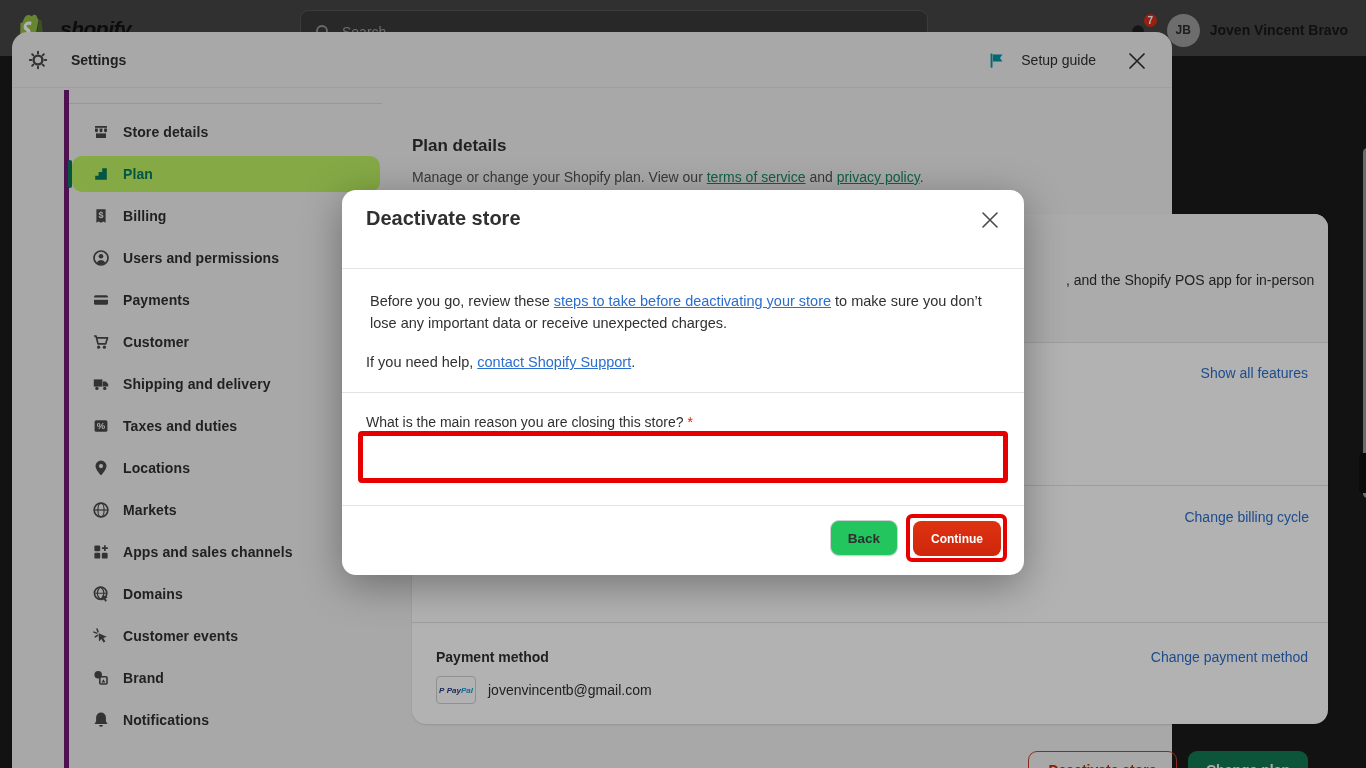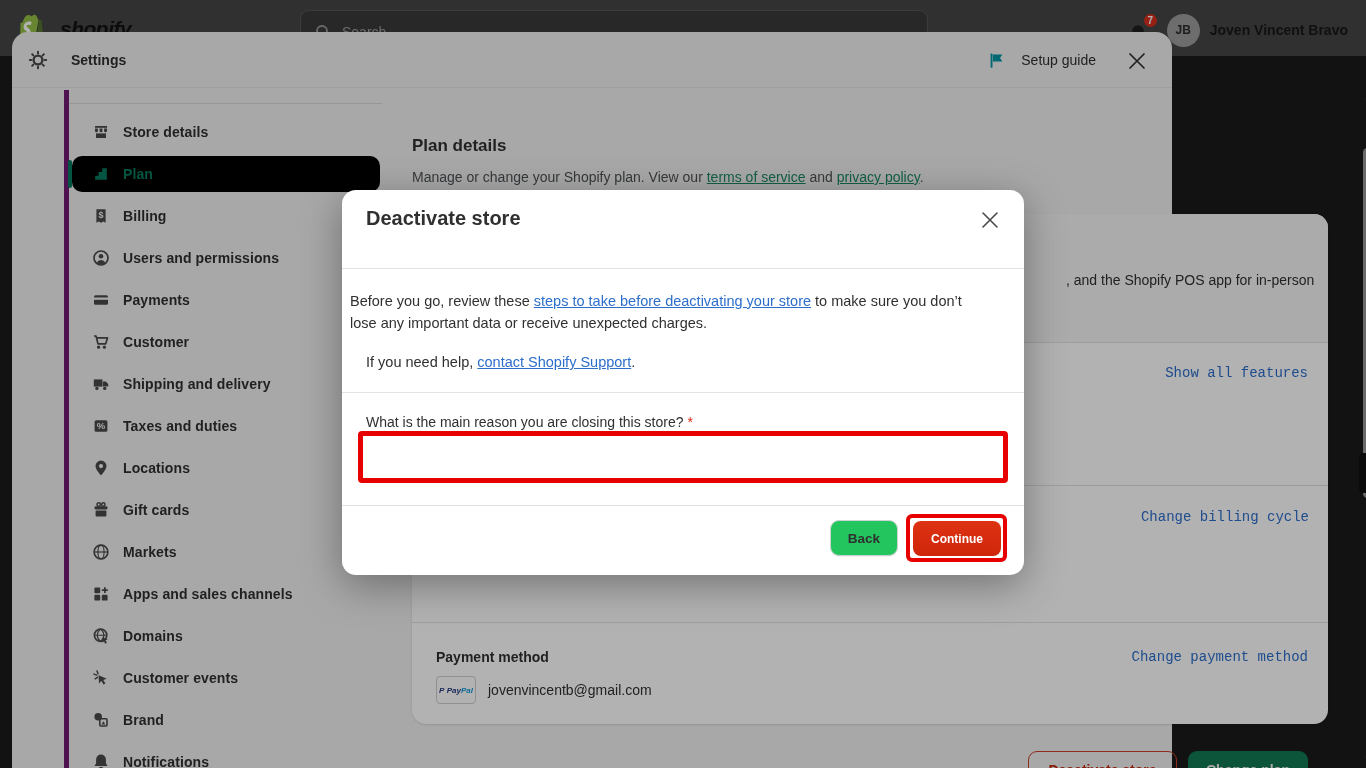--- a/index.html
+++ b/index.html
@@ -1,18 +1,18 @@
 <!DOCTYPE html>
 <html><head>
 <meta charset="utf-8">
 <style>
   * { margin:0; padding:0; box-sizing:border-box; }
   html,body { width:1366px; height:768px; overflow:hidden; background:#1a1a1a;
     font-family:"Liberation Sans", sans-serif; }
-  .abs { position:absolute;font-family:Liberation Mono, monospace; }
+  .abs { position:absolute; }
 
   
   #topbar { position:absolute; left:0; top:0; width:1366px; height:56px; background:#454545; }
   #logo { position:absolute; left:20px; top:14px; display:flex; align-items:flex-end; gap:16px; }
   #logo .wordmark { font-size:21px; font-weight:bold; color:#121212; letter-spacing:-0.5px; font-style:italic; }
   #search-pill { position:absolute; left:300px; top:10px; width:628px; height:44px; background:#3a3a3a;
     border:1px solid #575757; border-radius:9px; display:flex; align-items:center; padding:0 14px; gap:10px; }
   #search-pill span { color:#9a9a9a; font-size:14px; }
   #topbar-right { position:absolute; right:18px; top:0; height:56px; display:flex; align-items:center; gap:10px; }
   #bell-wrap { position:relative; width:30px; height:34px; margin-top:6px; }
@@ -37,21 +37,21 @@
     align-items:center; justify-content:center; cursor:pointer; color:#303030; }
 
   
   #sidebar { position:absolute; left:52px; top:58px; width:318px; height:678px; border-left:5px solid #701a75; }
   #sidebar-top { position:absolute; left:0; top:0; width:100%; height:14px; border-bottom:1px solid #d8d8d8; }
   #sidebar-items { position:absolute; left:3px; top:24px; width:308px; display:flex; flex-direction:column; gap:6px; }
   .nav-item { position:relative; height:36px; display:flex; align-items:center; gap:13px; padding-left:20px;
     border-radius:10px; color:#303030; cursor:pointer; }
   .nav-item .nav-label { font-size:14px; font-weight:bold; letter-spacing:.1px; }
   .nav-item .nav-icon { width:18px; height:18px; display:flex; color:#4a4a4a; }
-  .nav-item.selected { background:#000000; color:#067a5e; }
+  .nav-item.selected { background:#bef264; color:#067a5e; }
   .nav-item.selected .nav-icon { color:#067a5e; }
   .nav-item.selected::before { content:""; position:absolute; left:-4px; top:4px; width:4px; height:28px;
     background:#067a5e; border-radius:3px; }
 
   
   #page-title { position:absolute; left:400px; top:104px; font-size:17px; font-weight:bold; color:#303030; }
   #page-subtitle { position:absolute; left:400px; top:137px; font-size:14px; color:#4f5356; }
   a.green-link { color:#1a8a63; text-decoration:underline; cursor:pointer; }
   a.blue-link { color:#2c6ecb; text-decoration:underline; cursor:pointer; }
   a.plain-blue { color:#2c6ecb; text-decoration:none; cursor:pointer; font-size:14px; }
@@ -86,21 +86,21 @@
   #dim { position:absolute; left:0; top:0; width:1366px; height:768px; background:rgba(0,0,0,.30);
     z-index:50; pointer-events:none; }
 
   
   #modal { position:absolute; left:342px; top:190px; width:682px; height:385px; background:#ffffff;
     border-radius:14px; box-shadow:0 10px 40px rgba(0,0,0,.35); z-index:100; }
   #modal-title { position:absolute; left:24px; top:17px; font-size:20px; font-weight:bold; color:#303030; }
   #modal-close { position:absolute; right:20px; top:16px; width:28px; height:28px; display:flex;
     align-items:center; justify-content:center; cursor:pointer; color:#4a4a4a; }
   .modal-divider { position:absolute; left:0; width:100%; border-top:1px solid #e3e3e3; }
-  #modal-para1 { position:absolute; left:8px; top:100px; width:618px; font-size:14.5px; line-height:22px; color:#303030; }
+  #modal-para1 { position:absolute; left:28px; top:100px; width:618px; font-size:14.5px; line-height:22px; color:#303030; }
   #modal-para2 { position:absolute; left:24px; top:164px; width:618px; font-size:14.5px; color:#303030; }
   #reason-label { position:absolute; left:24px; top:224px; font-size:14px; color:#303030; }
   #required-mark { color:#d7260f; }
   #reason-select { position:absolute; left:24px; top:247px; width:634px; height:40px; background:#fff;
     border:1px solid #8a8f94; border-radius:9px; display:flex; align-items:center; padding:0 36px 0 14px;
     font-size:14px; color:#303030; cursor:pointer; }
   #reason-select .stepper { position:absolute; right:13px; top:12px; color:#4a4a4a; }
   #back-btn { position:absolute; left:488px; top:330px; width:68px; height:36px; background:#22c55e;
     border:1px solid #cfd2d5; border-radius:9px; font-size:13.5px; font-weight:bold; color:#303030;
     cursor:pointer; font-family:inherit; box-shadow:0 1px 0 rgba(0,0,0,.06); }
@@ -272,31 +272,20 @@
             <svg width="18" height="18" viewBox="0 0 18 18" fill="currentColor">
               <path d="M9 1.6a5.5 5.5 0 015.5 5.5C14.5 11 9 16.4 9 16.4S3.5 11 3.5 7.1A5.5 5.5 0 019 1.6z"></path>
               <circle cx="9" cy="7.1" r="2.1" fill="#f1f1f1"></circle>
             </svg>
           </span>
           <span class="nav-label">Locations</span>
         </div>
         <div class="nav-item">
           <span class="nav-icon">
             <svg width="18" height="18" viewBox="0 0 18 18" fill="currentColor">
-              <rect x="2.6" y="5.2" width="12.8" height="3.3" rx="1"></rect>
-              <rect x="3.6" y="9.4" width="10.8" height="6" rx="1"></rect>
-              <circle cx="6.7" cy="3.5" r="1.7" fill="none" stroke="currentColor" stroke-width="1.5"></circle>
-              <circle cx="11.3" cy="3.5" r="1.7" fill="none" stroke="currentColor" stroke-width="1.5"></circle>
-            </svg>
-          </span>
-          <span class="nav-label">Gift cards</span>
-        </div>
-        <div class="nav-item">
-          <span class="nav-icon">
-            <svg width="18" height="18" viewBox="0 0 18 18" fill="currentColor">
               <circle cx="9" cy="9" r="6.9" fill="none" stroke="currentColor" stroke-width="1.6"></circle>
               <ellipse cx="9" cy="9" rx="3.1" ry="6.9" fill="none" stroke="currentColor" stroke-width="1.2"></ellipse>
               <path d="M2.2 9h13.6" stroke="currentColor" stroke-width="1.2"></path>
             </svg>
           </span>
           <span class="nav-label">Markets</span>
         </div>
         <div class="nav-item">
           <span class="nav-icon">
             <svg width="18" height="18" viewBox="0 0 18 18" fill="currentColor">

